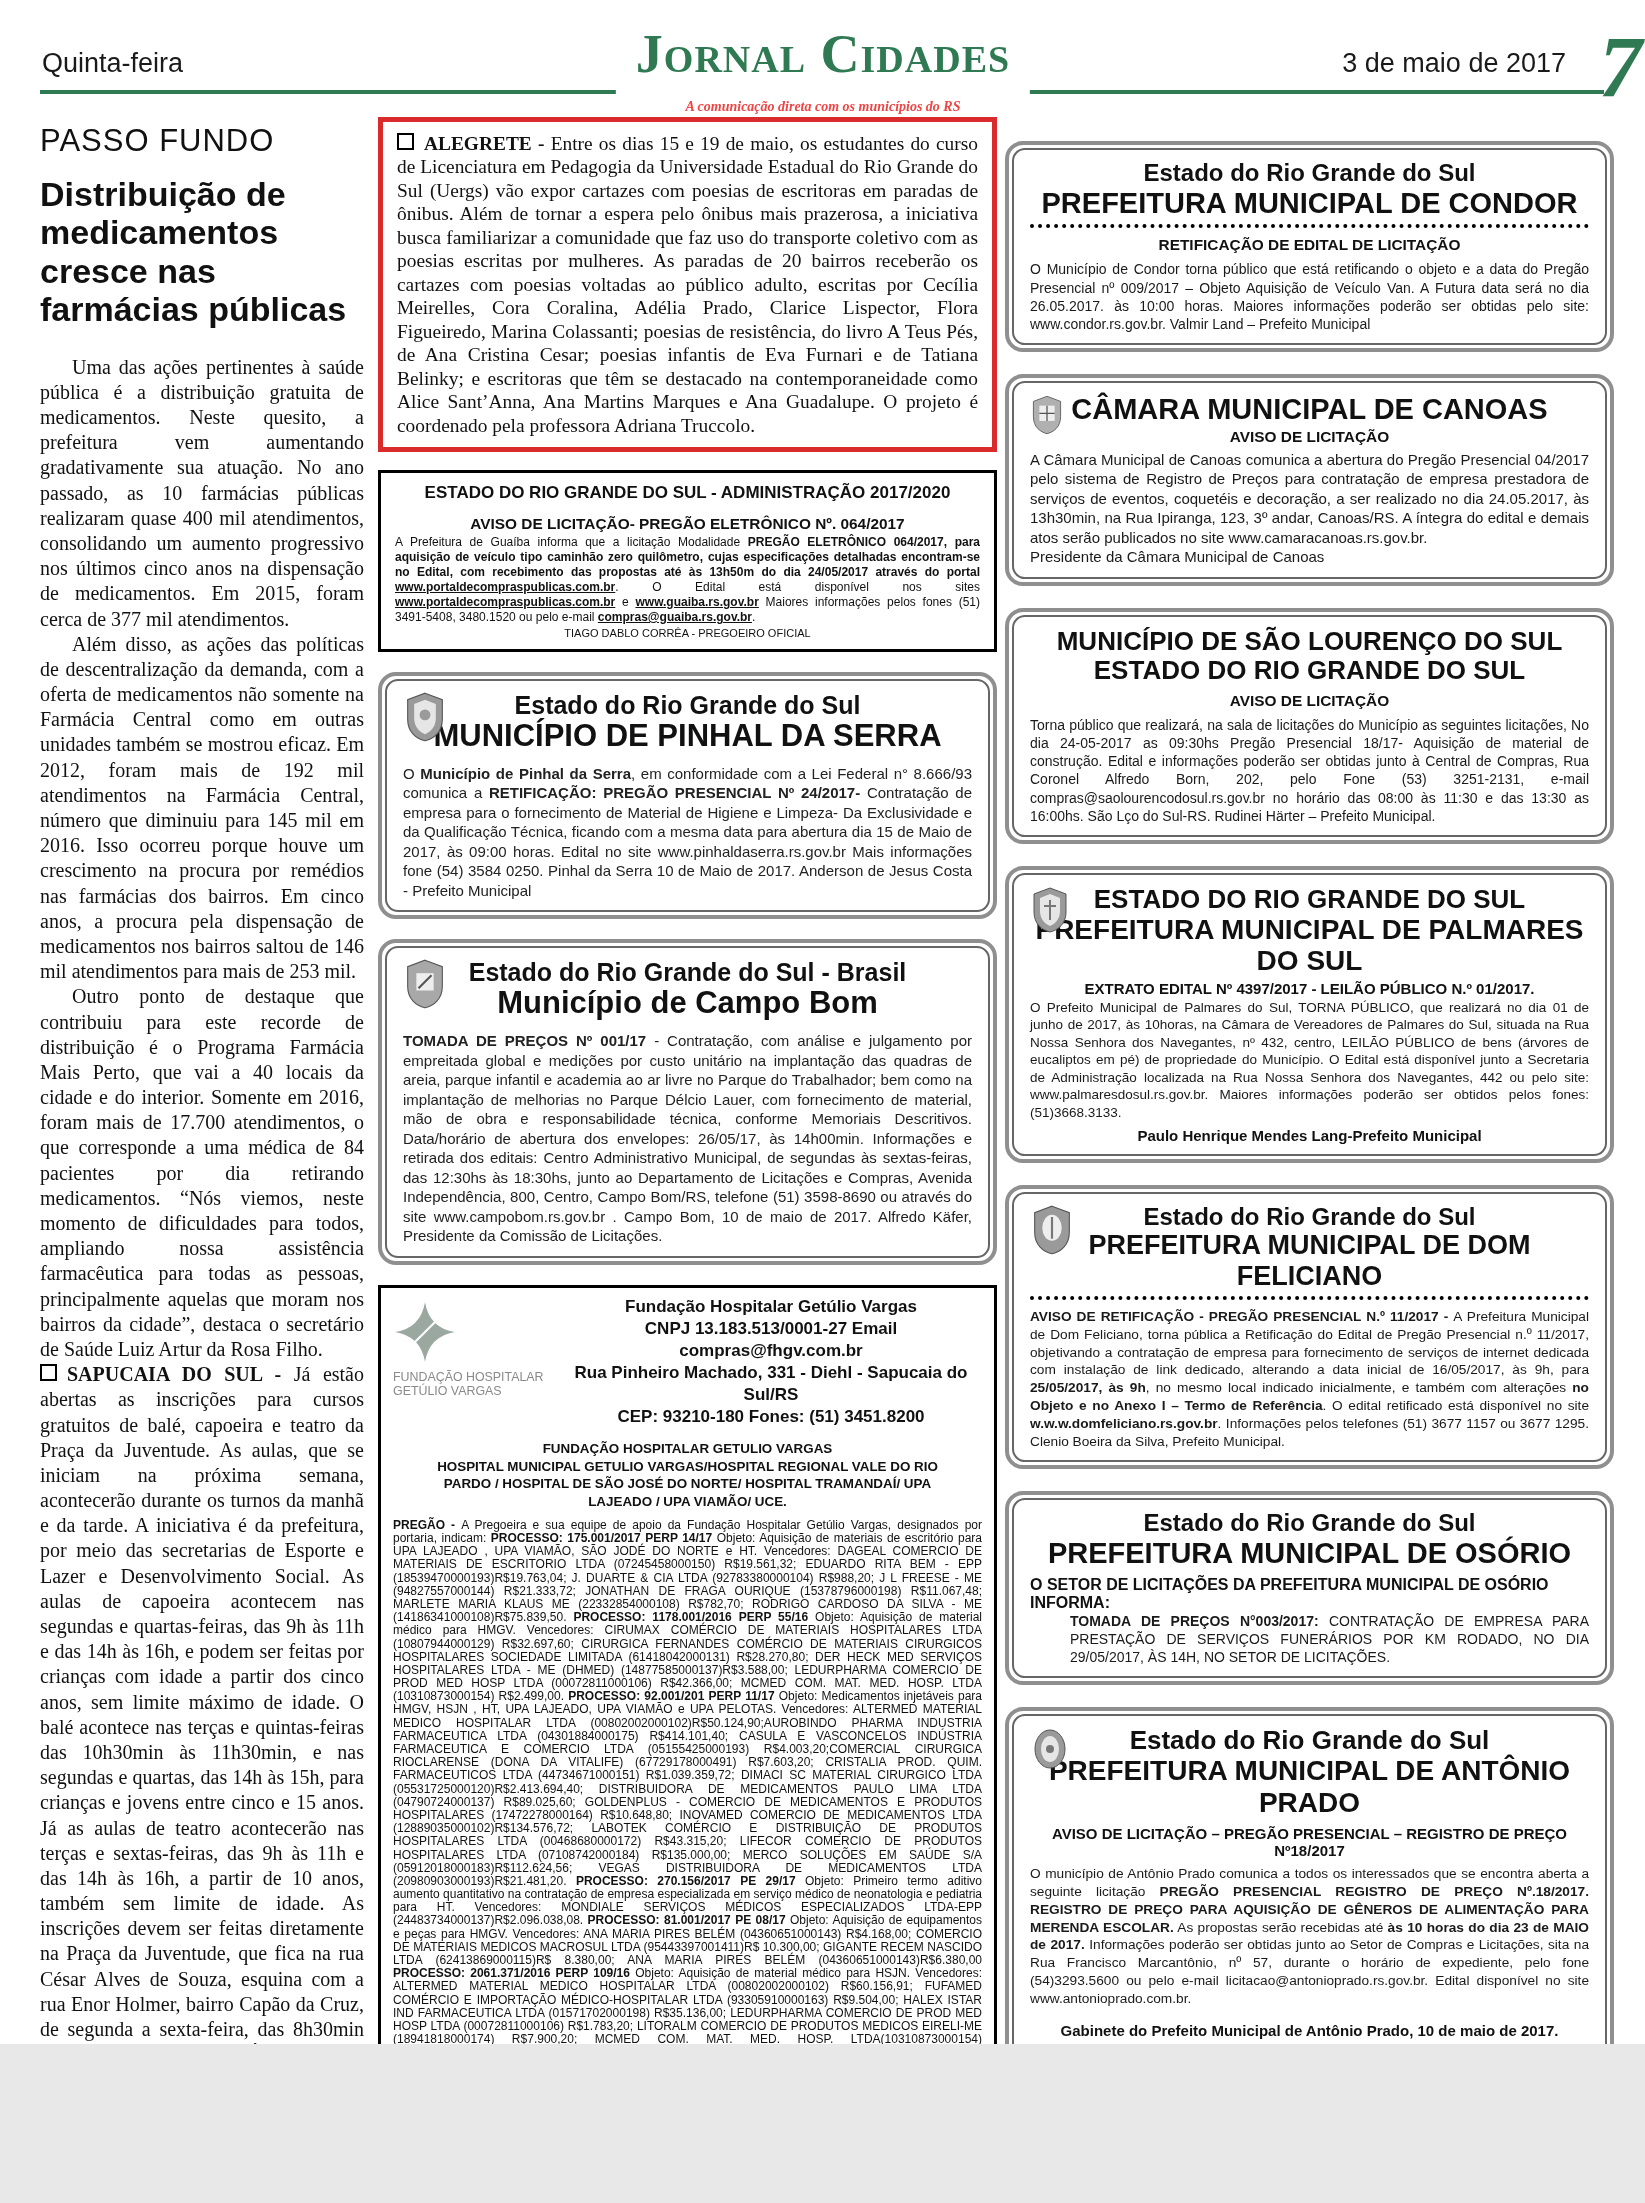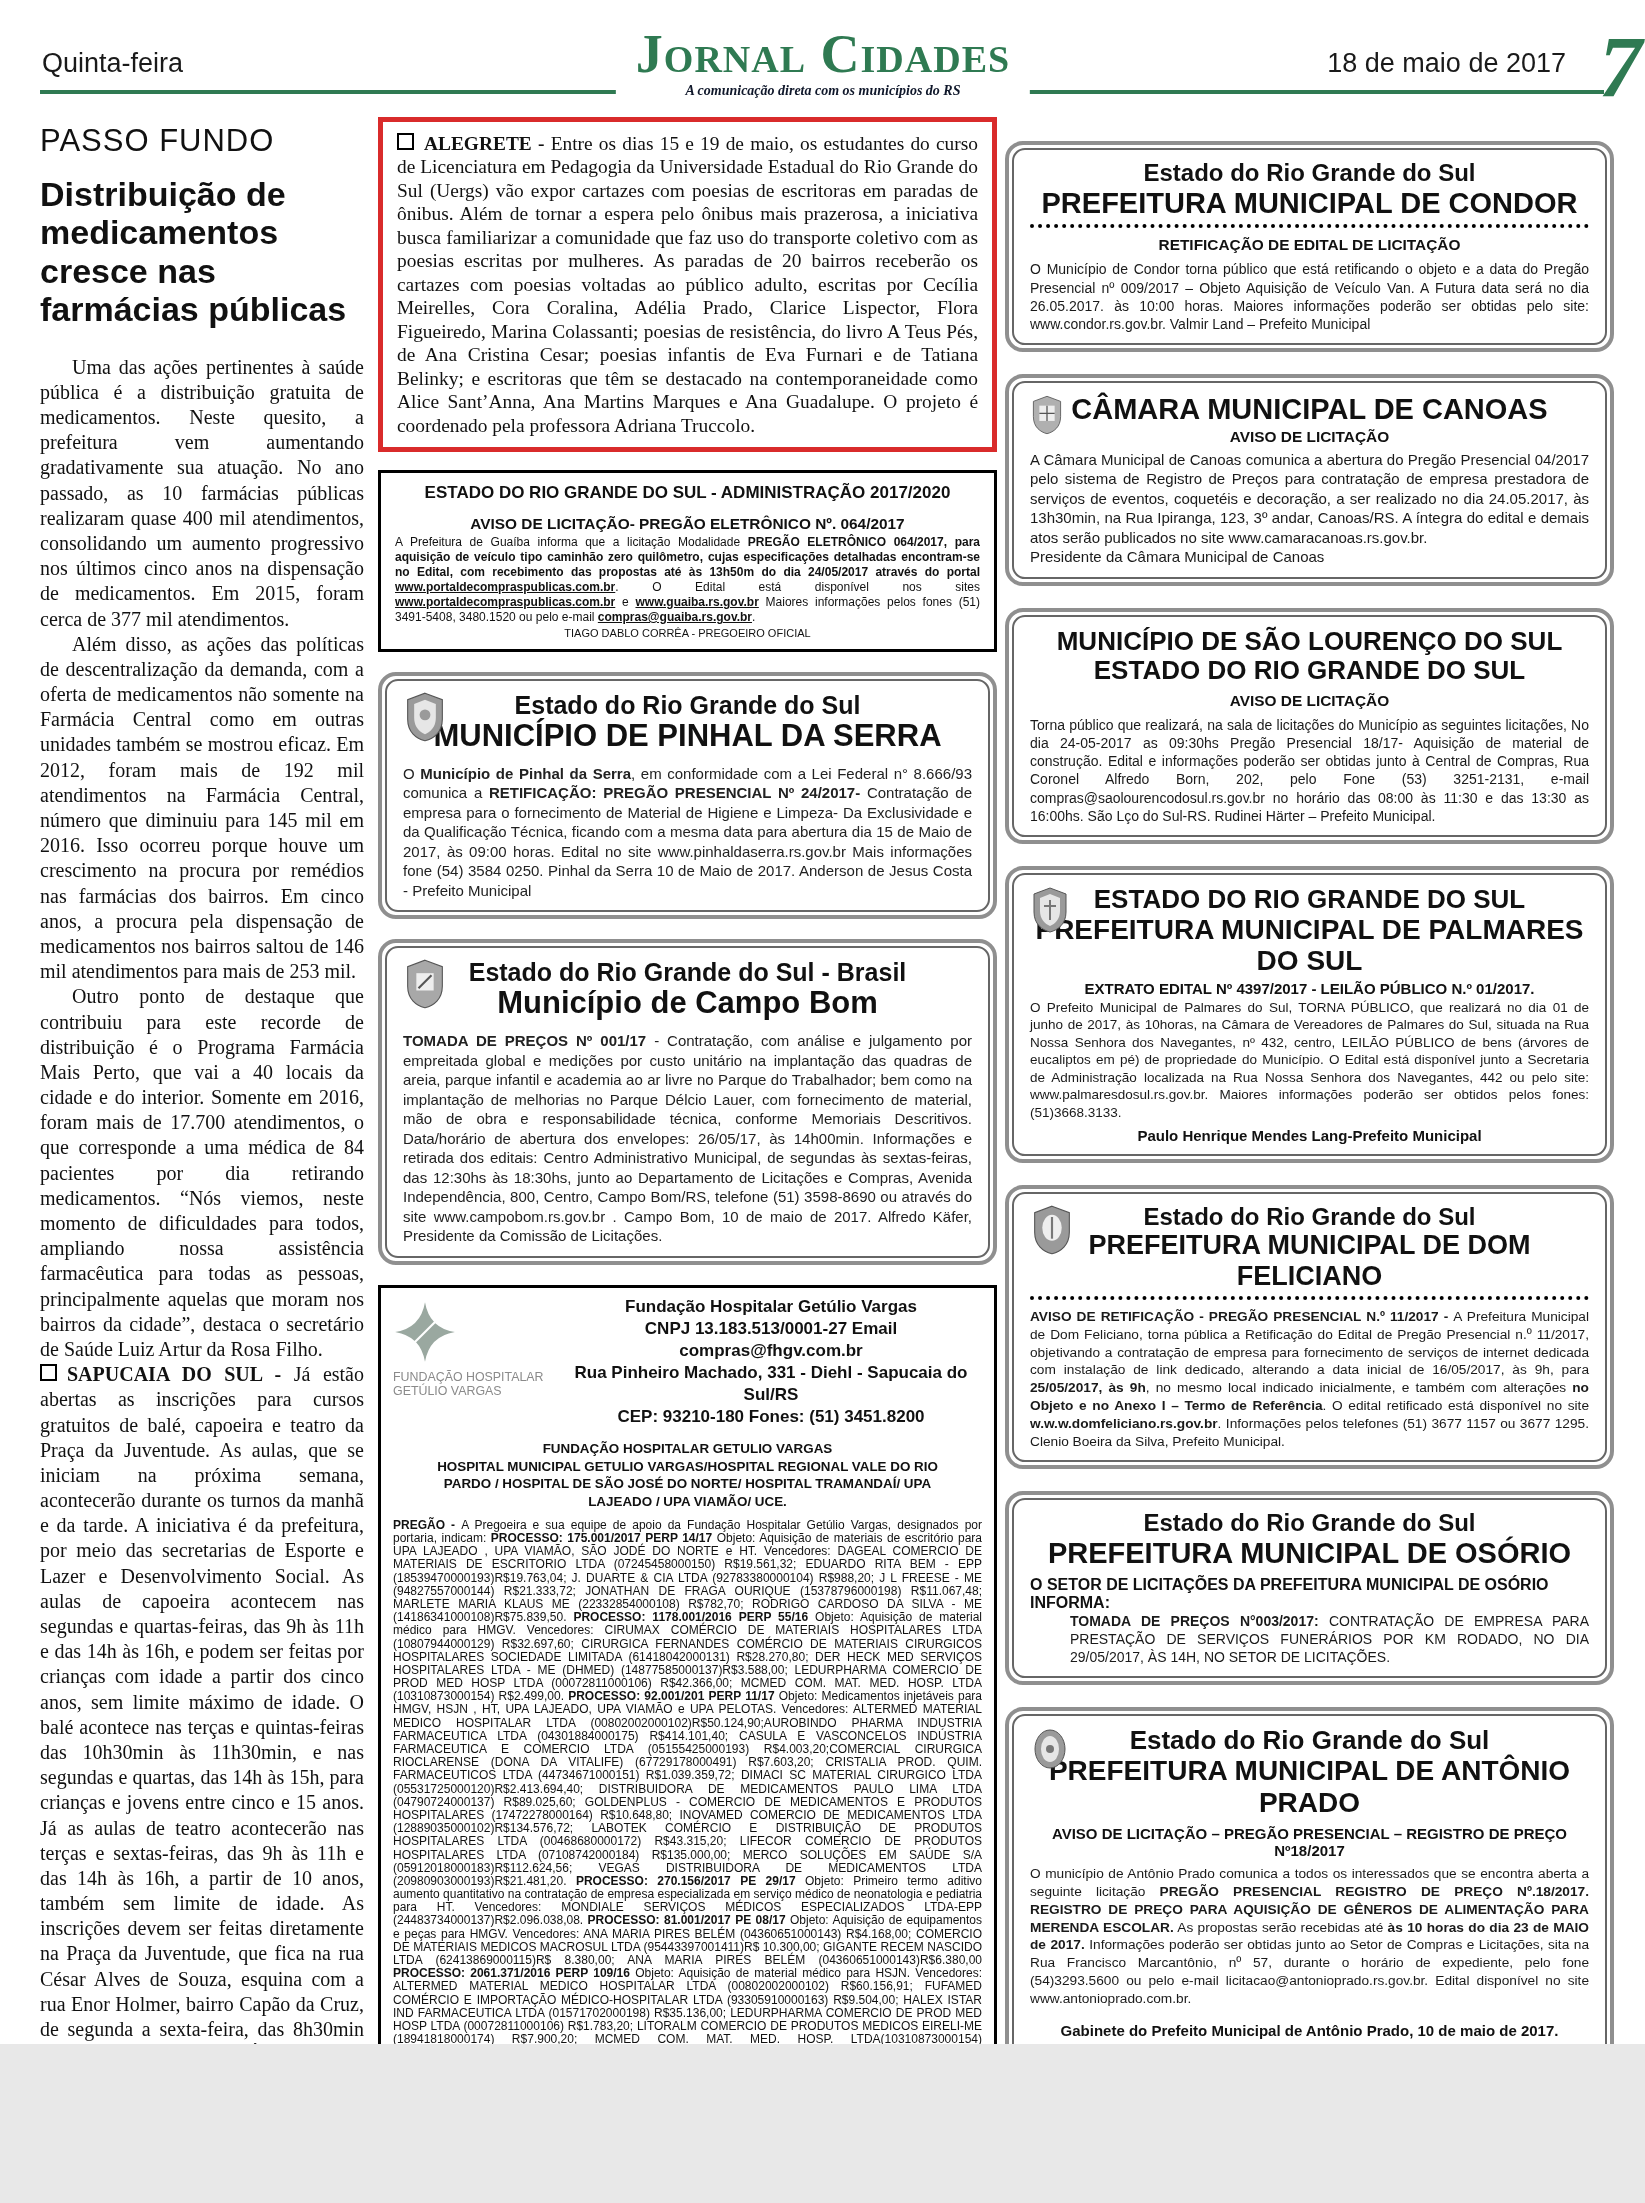--- a/index.html
+++ b/index.html
@@ -7,21 +7,21 @@
         font-family:"Liberation Sans",sans-serif;color:#111;}
   
   .hdr-weekday{position:absolute;left:42px;top:48px;font-size:27px;color:#1a1a1a;}
   .hdr-date{position:absolute;right:80px;top:48px;font-size:27px;color:#1a1a1a;}
   .hdr-rule{position:absolute;left:40px;right:42px;top:90px;height:4px;background:#2f7a52;}
   .masthead{position:absolute;left:50%;transform:translateX(-50%);top:26px;z-index:2;
             background:#fff;padding:0 20px;text-align:center;}
   .m-title{font-family:"Liberation Serif",serif;font-variant:small-caps;font-weight:bold;
            color:#2f7a52;font-size:54px;line-height:1.05;letter-spacing:1px;}
   .m-tag{font-family:"Liberation Serif",serif;font-style:italic;font-weight:bold;
-         color:#0f172a;font-size:14px;margin-top:0px;}
+         color:#ef4444;font-size:14px;margin-top:16px;}
   .page-num{position:absolute;right:4px;top:24px;font-size:86px;font-weight:bold;font-style:italic;
             color:#2f7a52;font-family:"Liberation Serif",serif;line-height:1;}
   
   .col-left{position:absolute;left:40px;top:119px;width:324px;}
   .col-mid{position:absolute;left:378px;top:117px;width:619px;}
   .col-right{position:absolute;left:1005px;top:121px;width:609px;}
   
   .section-head{font-size:31px;letter-spacing:1px;margin:4px 0 16px;}
   .headline{font-size:34px;font-weight:bold;line-height:1.13;margin:0 0 26px;}
   .article{font-family:"Liberation Serif",serif;font-size:20px;line-height:1.26;text-align:justify;}
@@ -69,21 +69,21 @@
 <body>
 
 <div id="page">
 
   <div class="hdr-weekday">Quinta-feira</div>
   <div class="hdr-rule"></div>
   <div class="masthead">
     <div class="m-title">Jornal Cidades</div>
     <div class="m-tag">A comunicação direta com os municípios do RS</div>
   </div>
-  <div class="hdr-date">18 de maio de 2017</div>
+  <div class="hdr-date">3 de maio de 2017</div>
   <div class="page-num">7</div>
 
   <div class="col-left">
     <div class="section-head">PASSO FUNDO</div>
     <h1 class="headline">Distribuição de medicamentos cresce nas farmácias públicas</h1>
     <div class="article">
       <p>Uma das ações pertinentes à saúde pública é a distribuição gratuita de medicamentos. Neste quesito, a prefeitura vem aumentando gradativamente sua atuação. No ano passado, as 10 farmácias públicas realizaram quase 400 mil atendimentos, consolidando um aumento progressivo nos últimos cinco anos na dispensação de medicamentos. Em 2015, foram cerca de 377 mil atendimentos.</p>
       <p>Além disso, as ações das políticas de descentralização da demanda, com a oferta de medicamentos não somente na Farmácia Central como em outras unidades também se mostrou eficaz. Em 2012, foram mais de 192 mil atendimentos na Farmácia Central, número que diminuiu para 145 mil em 2016. Isso ocorreu porque houve um crescimento na procura por remédios nas farmácias dos bairros. Em cinco anos, a procura pela dispensação de medicamentos nos bairros saltou de 146 mil atendimentos para mais de 253 mil.</p>
       <p>Outro ponto de destaque que contribuiu para este recorde de distribuição é o Programa Farmácia Mais Perto, que vai a 40 locais da cidade e do interior. Somente em 2016, foram mais de 17.700 atendimentos, o que corresponde a uma médica de 84 pacientes por dia retirando medicamentos. “Nós viemos, neste momento de dificuldades para todos, ampliando nossa assistência farmacêutica para todas as pessoas, principalmente aquelas que moram nos bairros da cidade”, destaca o secretário de Saúde Luiz Artur da Rosa Filho.</p>
       <p class="news-item"><span class="bullet"></span><span><span style="font-weight: bold;">SAPUCAIA DO SUL -  </span><span>Já estão abertas as inscrições para cursos gratuitos de balé, capoeira e teatro da Praça da Juventude. As aulas, que se iniciam na próxima semana, acontecerão durante os turnos da manhã e da tarde. A iniciativa é da prefeitura, por meio das secretarias de Esporte e Lazer e Desenvolvimento Social. As aulas de capoeira acontecem nas segundas e quartas-feiras, das 9h às 11h e das 14h às 16h, e podem ser feitas por crianças com idade a partir dos cinco anos, sem limite máximo de idade. O balé acontece nas terças e quintas-feiras das 10h30min às 11h30min, e nas segundas e quartas, das 14h às 15h, para crianças e jovens entre cinco e 15 anos. Já as aulas de teatro acontecerão nas terças e sextas-feiras, das 9h às 11h e das 14h às 16h, a partir de 10 anos, também sem limite de idade. As inscrições devem ser feitas diretamente na Praça da Juventude, que fica na rua César Alves de Souza, esquina com a rua Enor Holmer, bairro Capão da Cruz, de segunda a sexta-feira, das 8h30min às 11h e das 13h às 16h. É necessária a apresentação de cópia de documento de identidade, comprovante de residência e do CadÚnico e atestado de escolaridade para os estudantes. No local, também ocorrem aulas de boxe e taekwondo, ainda com vagas abertas.</span></span></p>

